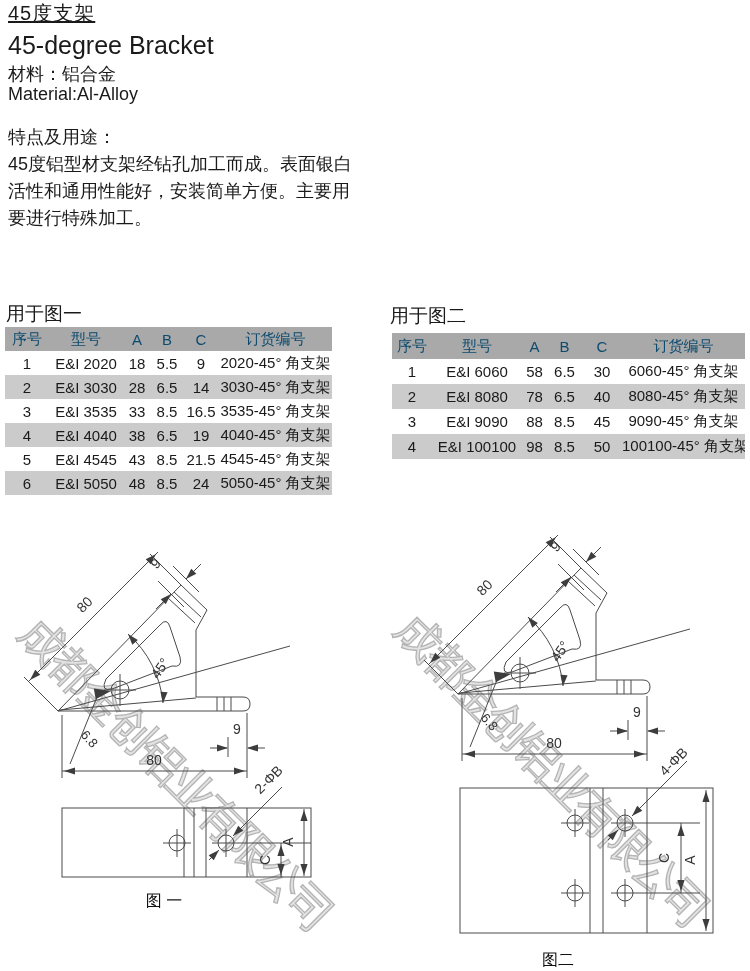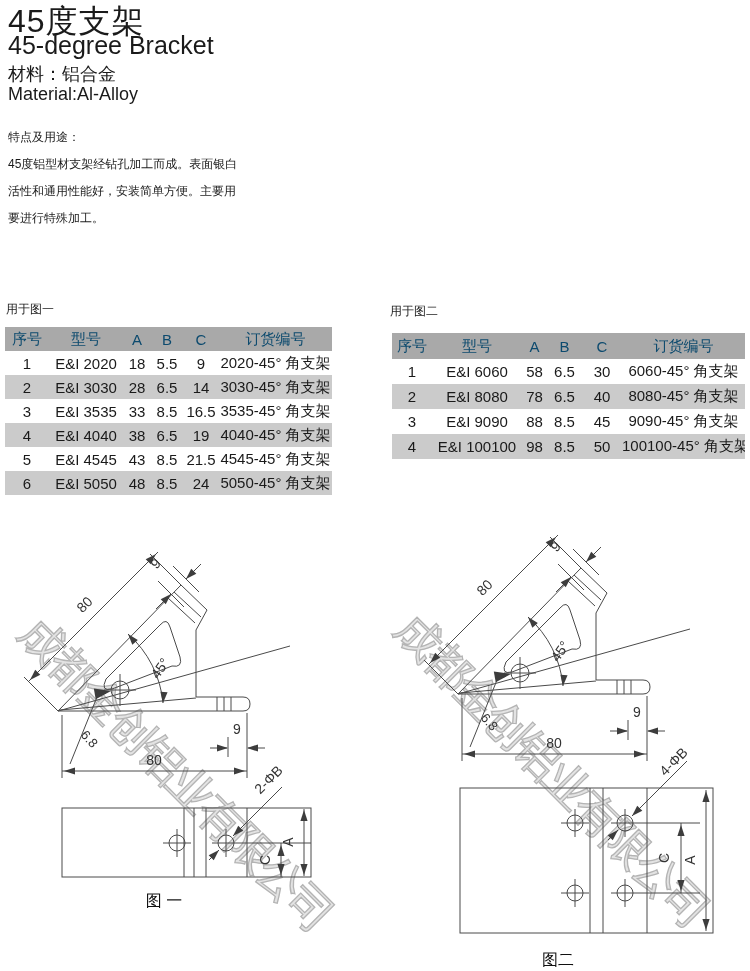--- a/index.html
+++ b/index.html
@@ -1,24 +1,24 @@
 <!DOCTYPE html>
 <html><head>
 <meta charset="utf-8">
 <style>
   html,body{margin:0;padding:0;background:#ffffff;}
   body{width:750px;height:971px;position:relative;overflow:hidden;
        font-family:"Liberation Sans","DejaVu Sans",sans-serif;color:#1a1a1a;}
   .abs{position:absolute;}
-  .title-cn{left:8px;top:0px;font-size:32px;letter-spacing:1px;}
+  .title-cn{left:8px;top:0px;font-size:20px;letter-spacing:1px;text-decoration:underline;}
   .title-en{left:8px;top:31px;font-size:25px;}
   .mat-cn{left:8px;top:62px;font-size:18px;}
   .mat-en{left:8px;top:84px;font-size:18px;}
-  .intro{left:8px;top:124px;font-size:12px;line-height:27px;width:380px;}
-  .tbl-caption{font-size:12px;}
+  .intro{left:8px;top:124px;font-size:18px;line-height:27px;width:380px;}
+  .tbl-caption{font-size:19px;}
   .cap1{left:6px;top:301px;}
   .cap2{left:390px;top:303px;}
   .dtable{border-collapse:collapse;table-layout:fixed;font-size:15px;}
   .dtable td,.dtable th{padding:0;text-align:center;font-weight:normal;
       white-space:nowrap;overflow:hidden;}
   .t1{left:5px;top:327px;width:327px;}
   .t2{left:392px;top:333px;width:353px;}
   .t1 .dtable td,.t1 .dtable th{height:24px;}
   .t2 .dtable td,.t2 .dtable th{height:25px;}
   .t2 .dtable th{height:26px;}

